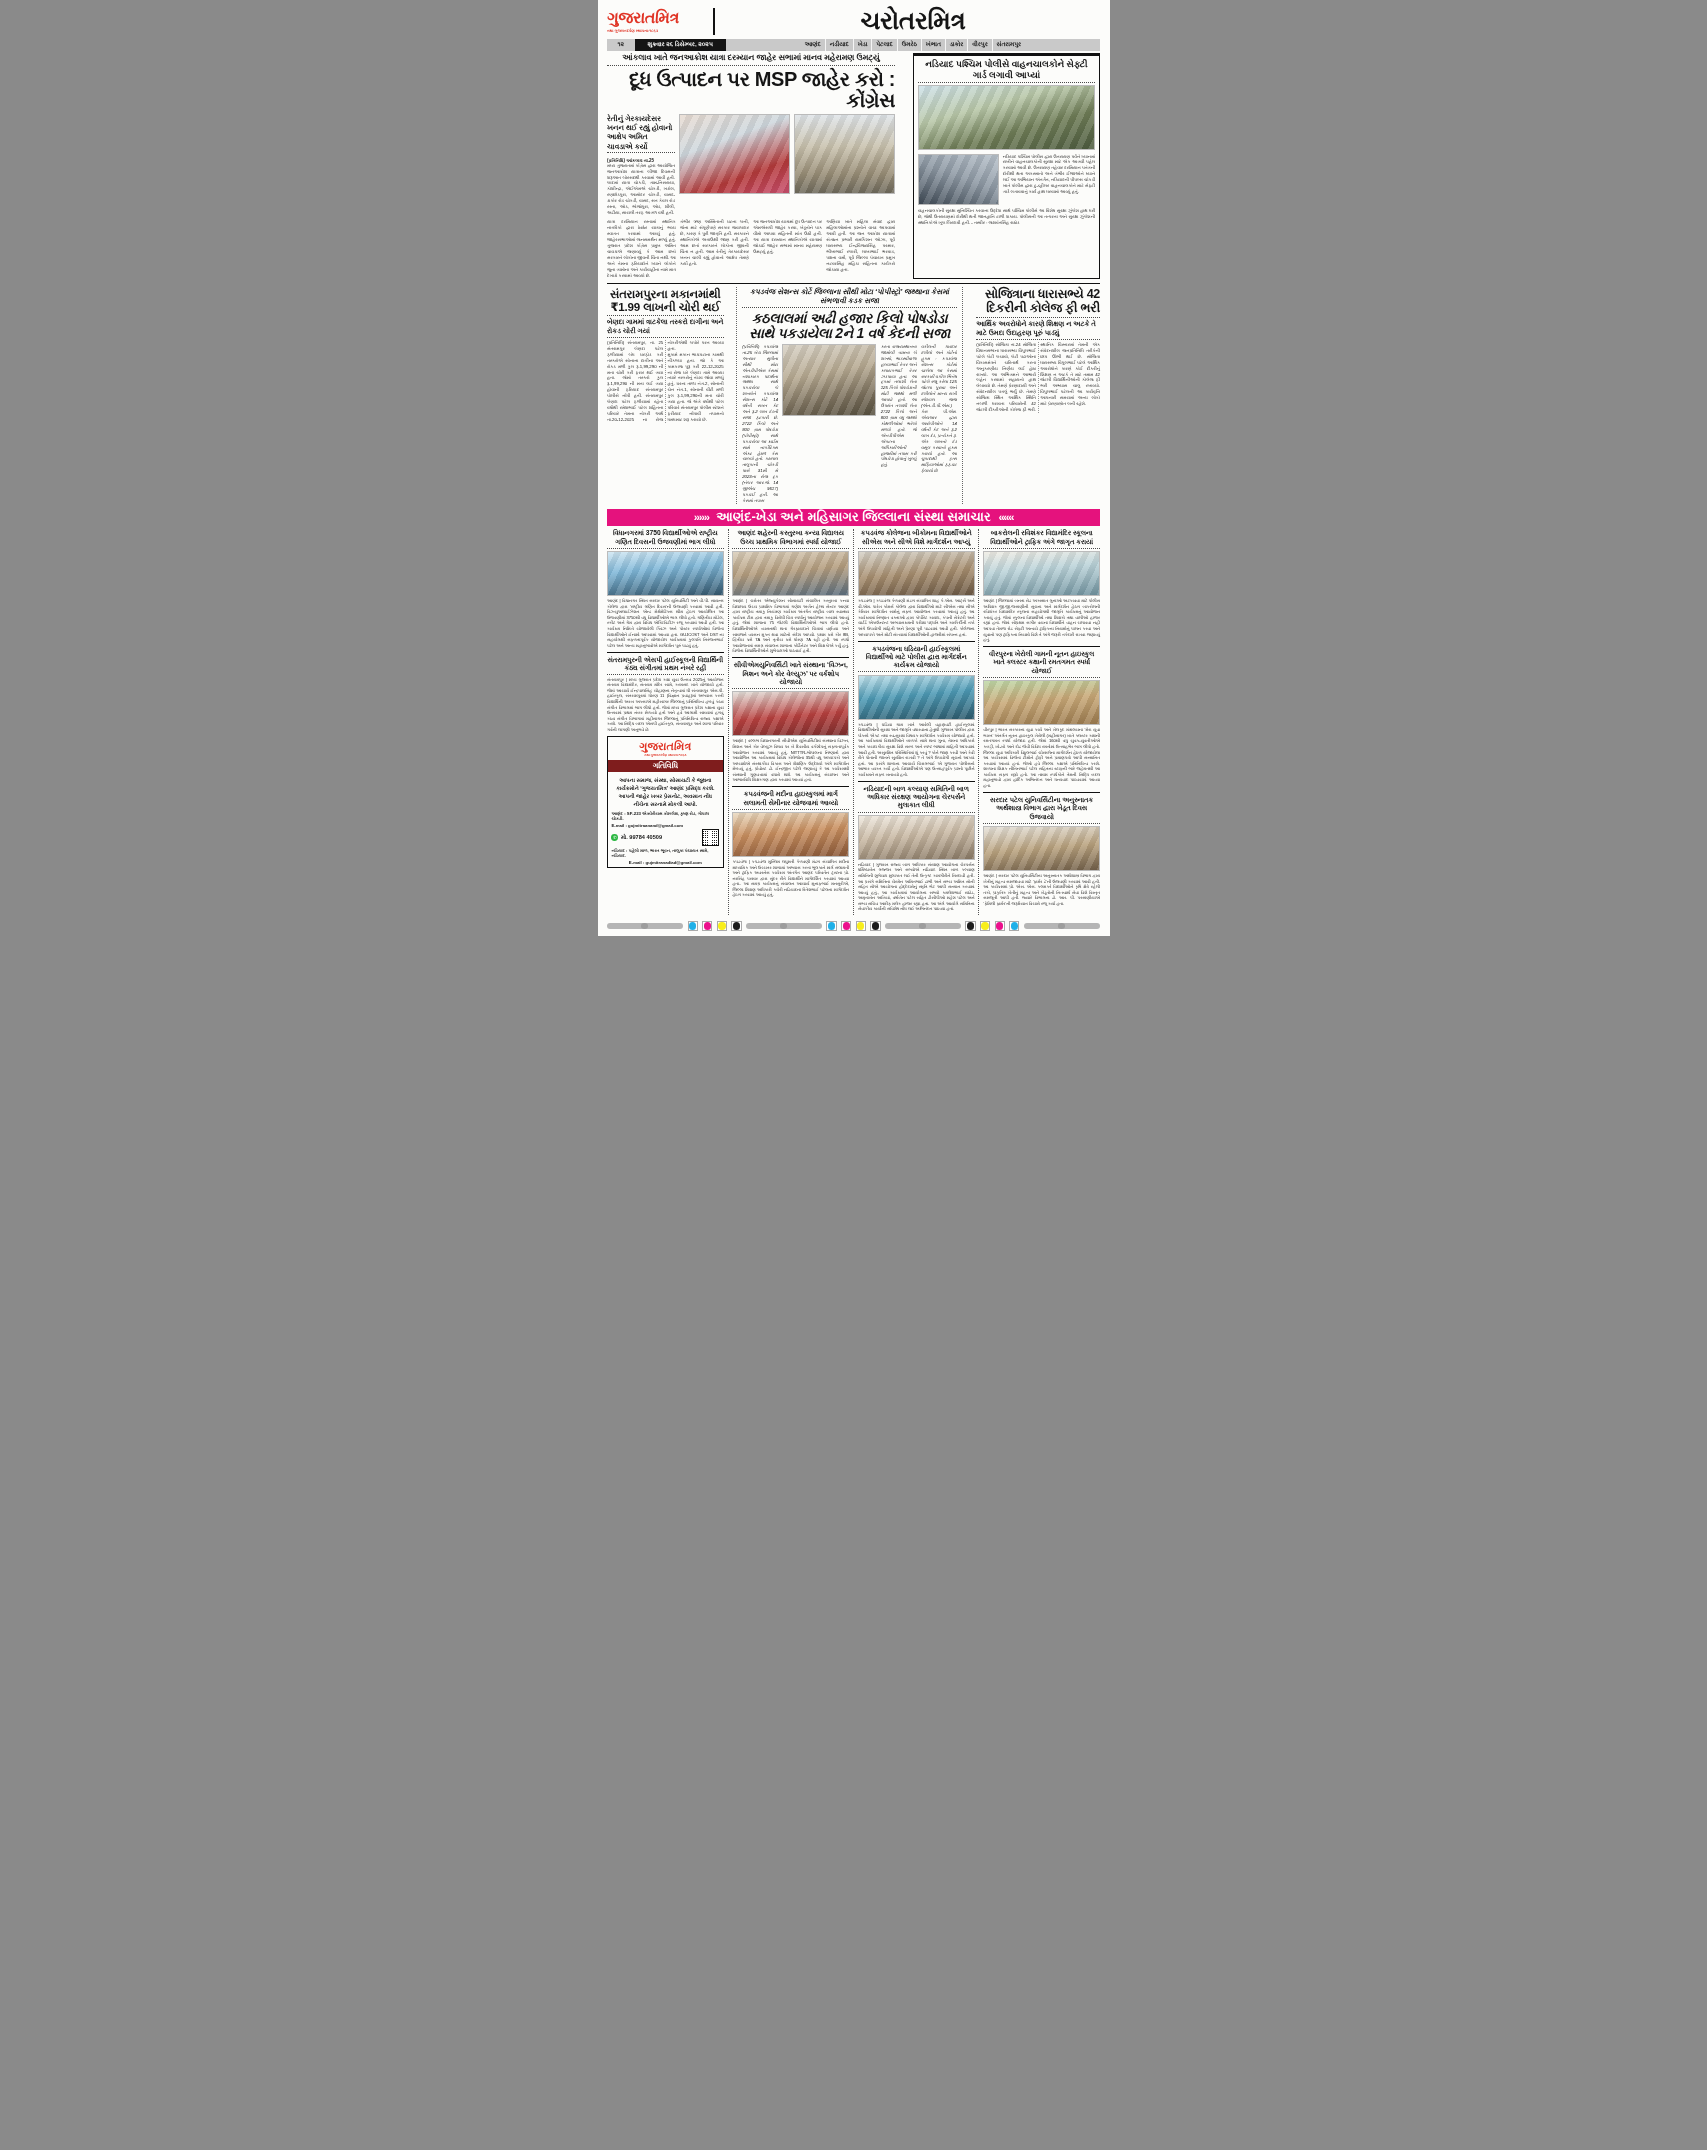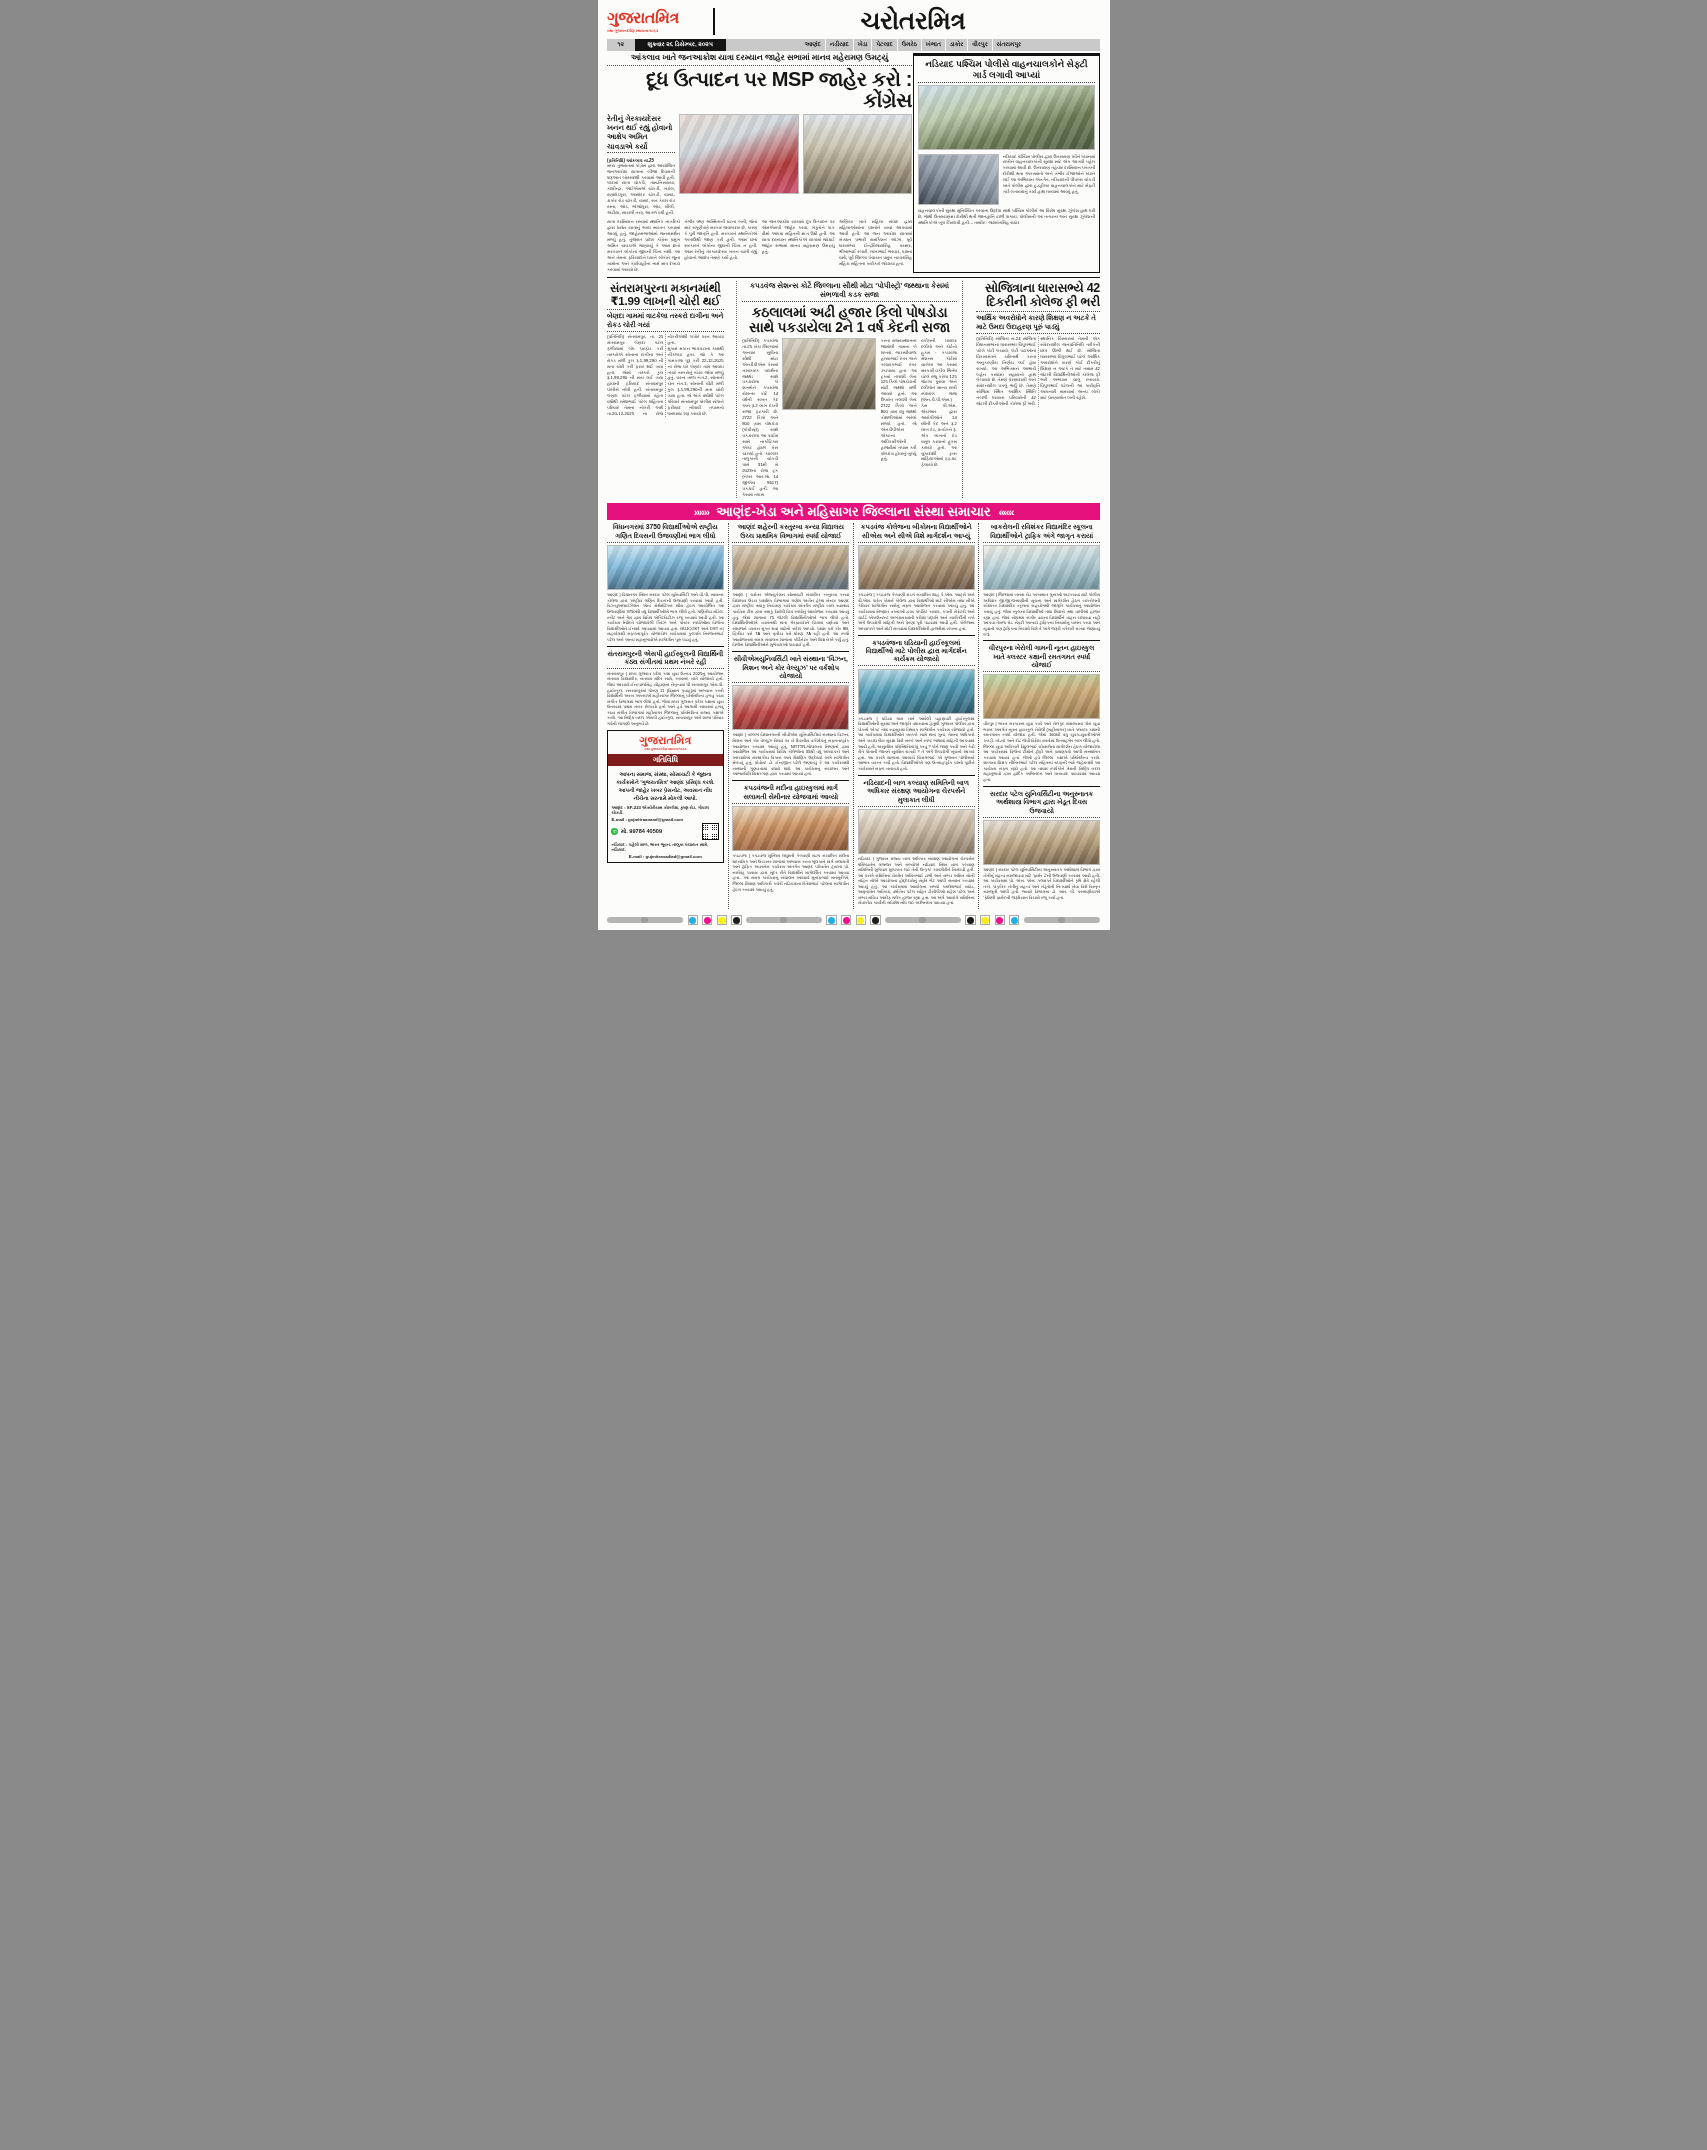--- a/index.html
+++ b/index.html
@@ -23,21 +23,21 @@
   .city:first-child { border-left:none; }
 
   
   .dotted-rule { border-top:1.3px dotted #4a4a4a; margin:1.7px 0; }
   .body-txt { font-size:4.3px; line-height:1.38; text-align:justify; }
   .two-col { column-count:2; column-gap:4.3px; column-rule:0.4px dotted #999; }
   .photo { background:#cfc8bd; border:0.4px solid #bbb; position:relative; overflow:hidden; }
   .photo::after { content:""; position:absolute; inset:0; background:repeating-linear-gradient(115deg, rgba(255,255,255,.12) 0 6px, rgba(0,0,0,.06) 6px 12px); }
 
   
-  .top-section { display:flex; gap:1px; margin-top:2.6px; }
+  .top-section { display:flex; gap:18px; margin-top:2.6px; }
   .lead-story { flex:1 1 62%; min-width:0; }
   .kicker { font-size:8.2px; font-weight:bold; text-align:center; letter-spacing:-0.1px; }
   .lead-headline { font-size:20px; font-weight:bold; text-align:right; line-height:1.04; margin:3.4px 0 3.4px; letter-spacing:-0.4px; }
   .lead-grid { display:flex; gap:4.3px; }
   .lead-left { width:68px; flex:none; }
   .lead-subhead { font-size:7.3px; font-weight:bold; line-height:1.25; }
   .lead-dateline { font-weight:bold; font-size:4.5px; margin-top:4.3px; }
   .lead-photos { flex:1; display:flex; gap:3.4px; }
   .ph-stage { flex:1.1; height:80px; background:linear-gradient(160deg,#e8dcd2 0%,#cfd8de 35%,#b43a3a 72%,#c94f6e 100%); }
   .ph-crowd { flex:1; height:80px; background:linear-gradient(180deg,#dfe4e8 0%,#c9c2ae 40%,#9a8f78 75%,#6f6a5c 100%); }
@@ -50,21 +50,21 @@
   .police-lower { display:flex; gap:3.4px; margin-top:3.4px; }
   .ph-police2 { width:46%; height:51px; background:linear-gradient(200deg,#b9c3cc 0%,#8f9aa5 45%,#3f4a55 100%); flex:none; }
   .police-lower .body-txt { flex:1; }
   .police-rest { margin-top:3.4px; }
 
   
   .band2 { display:flex; gap:8px; border-top:1.3px solid #111; margin-top:4.3px; padding-top:3.4px; }
   .b2-left { width:121px; flex:none; padding-right:4.3px; }
   .b2-left-headline { font-size:11.6px; font-weight:bold; text-align:center; line-height:1.12; letter-spacing:-0.2px; }
   .b2-subhead { font-size:6.9px; font-weight:bold; line-height:1.3; }
-  .b2-mid { flex:1; min-width:0; padding:0 5.2px; border-left:1.3px dotted #666; border-right:1.3px dotted #666; }
+  .b2-mid { flex:1; min-width:0; padding:0 5.2px; border-left:1.3px dotted #666; border-right:1.3px dotted #666;font-style:italic; }
   .b2-kicker { font-size:7.3px; font-weight:bold; text-align:center; }
   .b2-mid-headline { font-size:14px; font-weight:bold; text-align:center; line-height:1.1; letter-spacing:-0.3px; margin:2.6px 0; }
   .b2-mid-grid { display:flex; gap:4.3px; }
   .b2-mid-col { flex:1; min-width:0; }
   .ph-court { width:94px; height:72px; flex:none; background:linear-gradient(170deg,#d8d2c6 0%,#b7aa92 40%,#7a6f5c 75%,#57503f 100%); }
   .b2-right { width:129px; flex:none; padding-left:5.2px; }
   .b2-right-headline { font-size:12.5px; font-weight:bold; text-align:right; line-height:1.12; letter-spacing:-0.3px; }
 
   
   .banner { margin:5.2px 0 3.4px; height:17px; background:#e5127d; color:#fff; display:flex; align-items:center; justify-content:center; gap:7.7px; }

